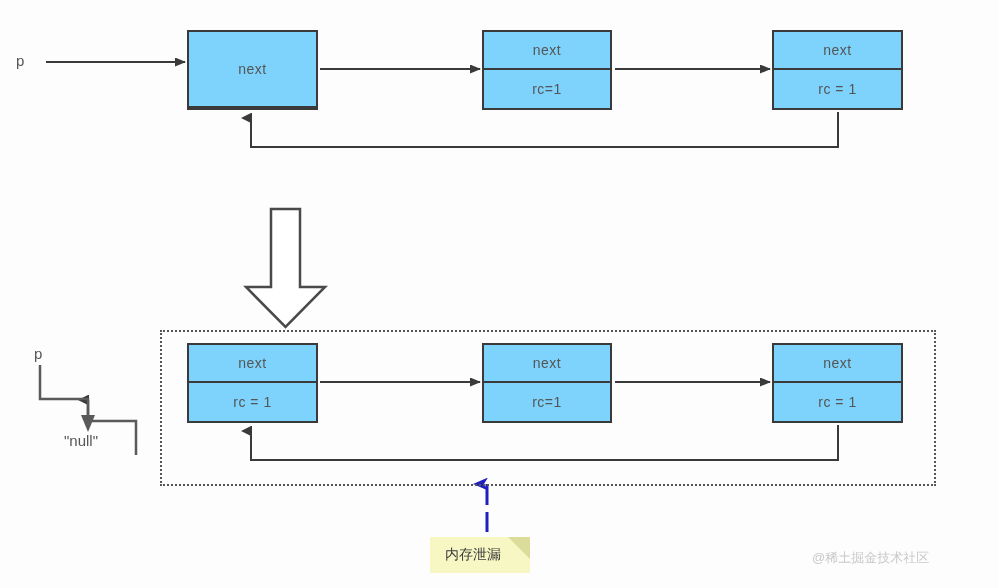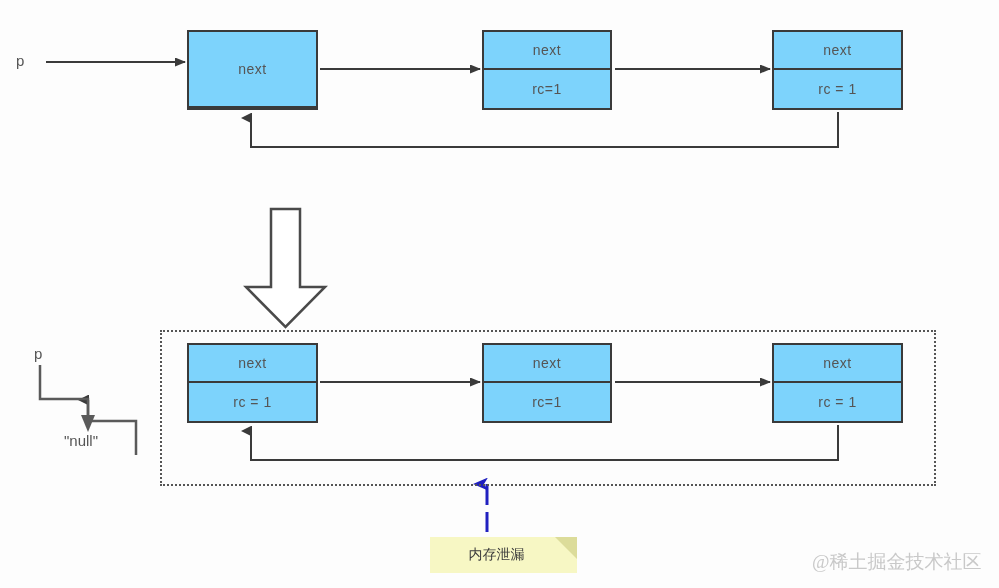--- a/index.html
+++ b/index.html
@@ -72,23 +72,23 @@
     border-left: 22px solid transparent;
     border-top: 22px solid #dcdc9a;
   }
   .leak-text {
     position: relative;
     z-index: 2;
     padding-right: 14px;
   }
   .watermark {
     position: absolute;
-    font-size: 19px;
+    font-size: 13px;
     color: #c9c9c9;
-    font-family: Liberation Serif, serif;
+    font-family: Liberation Sans, sans-serif;
     white-space: nowrap;
   }
   .dotted-box {
     position: absolute;
     border: 2px dotted #555555;
     box-sizing: border-box;
     background: transparent;
   }
 </style>
 </head>
@@ -161,18 +161,18 @@
   <div class="cell top">next</div>
   <div class="cell">rc = 1</div>
 </div>
 
 <div class="ptr-label" style="left:16px; top:52px;">p</div>
 
 <div class="ptr-label" style="left:34px; top:345px;">p</div>
 
 <div class="null-label" style="left:64px; top:432px;">"null"</div>
 
-<div class="leak-note" style="left:430px; top:537px; width:147px; height:36px;">
+<div class="leak-note" style="left:430px; top:537px; width:100px; height:36px;">
   <span class="fold"></span>
   <span class="leak-text">内存泄漏</span>
 </div>
 
 <div class="watermark" style="left:812px; top:549px;">@稀土掘金技术社区</div>
 
 </body></html>

